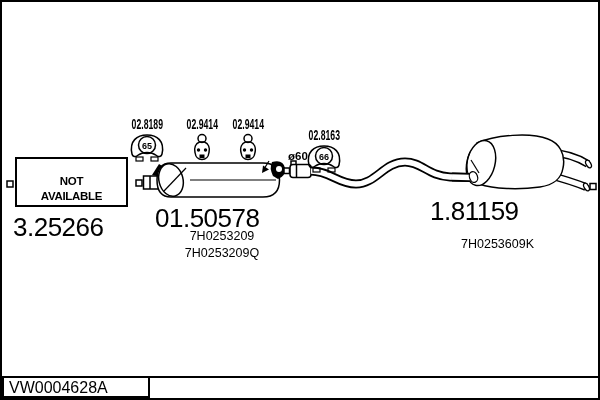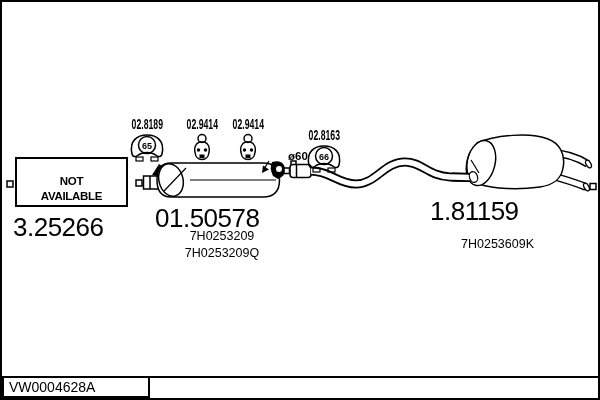--- a/index.html
+++ b/index.html
@@ -16,22 +16,22 @@
   .na-box{position:absolute;left:13px;top:155px;width:113px;height:50px;
     border:2px solid #000;box-sizing:border-box;display:flex;flex-direction:column;
     align-items:center;justify-content:flex-end;font-weight:bold;font-size:11.5px;
     letter-spacing:-0.3px;line-height:1.35;}
   .codeL{font-size:26px;letter-spacing:-0.5px;line-height:1;white-space:nowrap;}
   .ctr{text-align:left;}
   .oem{font-size:12.5px;line-height:1;white-space:nowrap;text-align:center;}
   .dia{font-weight:bold;font-size:11.5px;line-height:1;white-space:nowrap;}
   .footer-line{position:absolute;left:0;top:374px;width:596px;height:2px;background:#000;}
   .footer-box{position:absolute;left:0;top:374px;width:148px;height:22px;
-    border:2px solid #000;box-sizing:border-box;display:flex;align-items:center;
-    padding-left:5px;font-size:14px;line-height:1;}
+    border:2px solid #000;box-sizing:border-box;display:flex;align-items:flex-end;
+    padding-left:5px;font-size:16px;line-height:1;}
   svg{display:block;}
   svg text{font-family:"Liberation Sans",sans-serif;}
   .art{position:absolute;left:0;top:0;}
 </style>
 </head>
 <body>
 
 <div class="canvas">
 
   <svg class="art" width="596" height="396" viewBox="2 2 596 396">

